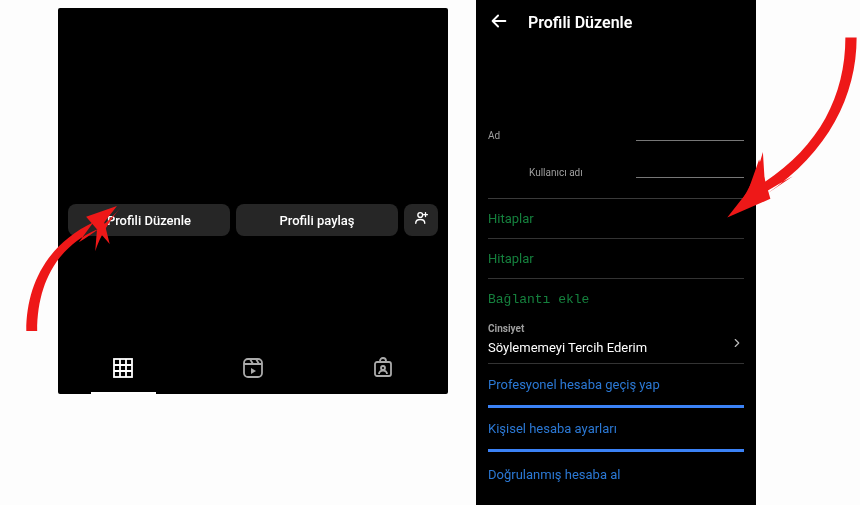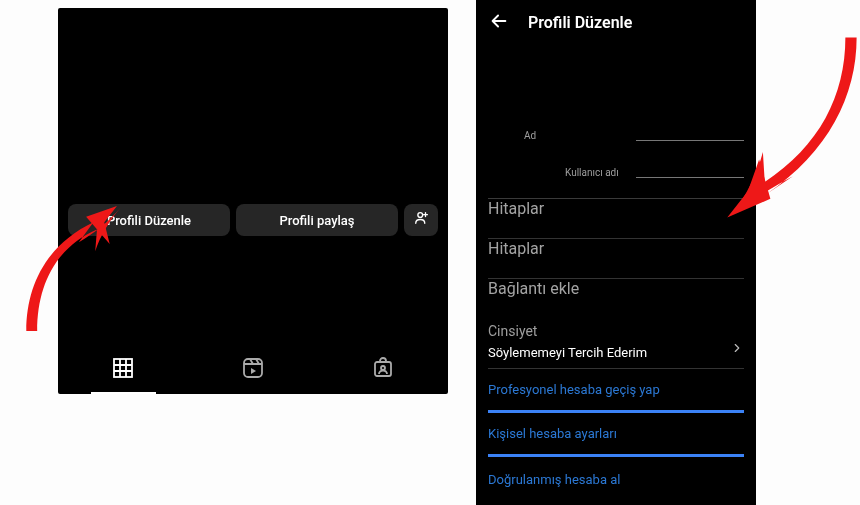--- a/index.html
+++ b/index.html
@@ -106,45 +106,46 @@
 
   .field {
     position: relative;
     margin-top: 22px;
   }
   .field .lbl {
     font-size: 10px;
     color: #9e9e9e;
     display: block;
     margin-bottom: 6px;
-    margin-left: 36px;
   }
   .half-line {
     position: absolute;
     right: 0;
     bottom: 0;
     width: 42%;
     height: 1px;
     background: #777;
   }
 
   .field-row {
     height: 40px;
     border-bottom: 1px solid #333;
     display: flex;
-    color: #a3a3a3;
-    font-size: 16px;
+    align-items: center;
+    color: #15803d;
+    font-size: 13px;
     position: relative;
   }
 
   .small-label {
-    font-size: 14px;
+    font-size: 10px;
     color: #9e9e9e;
     margin-top: 12px;
     display: block;
+    font-weight: bold;
   }
   .gender-val {
     font-size: 13px;
     color: #fff;
     padding: 6px 0 8px 0;
     border-bottom: 1px solid #333;
     position: relative;
   }
   .gender-val .chev {
     position: absolute; right: 0; top: 2px;
@@ -256,21 +257,21 @@
     <div class="line" style="height:1px;background:#3a3a3a;"></div>
 
     <div class="field-row">
       <span>Hitaplar</span>
     </div>
 
     <div class="field-row">
       <span>Hitaplar</span>
     </div>
 
-    <div class="field-row" style="border-bottom:none;">
+    <div class="field-row" style="border-bottom:none;font-family:Liberation Mono, monospace;">
       <span>Bağlantı ekle</span>
     </div>
 
     <span class="small-label" style="margin-top:4px;">Cinsiyet</span>
     <div class="gender-val">
       <span>Söylememeyi Tercih Ederim</span>
       <span class="chev">
         <svg viewBox="0 0 24 24" stroke-width="2" stroke-linecap="round" stroke-linejoin="round">
             <path d="M9 6l6 6-6 6"></path>
           </svg>

